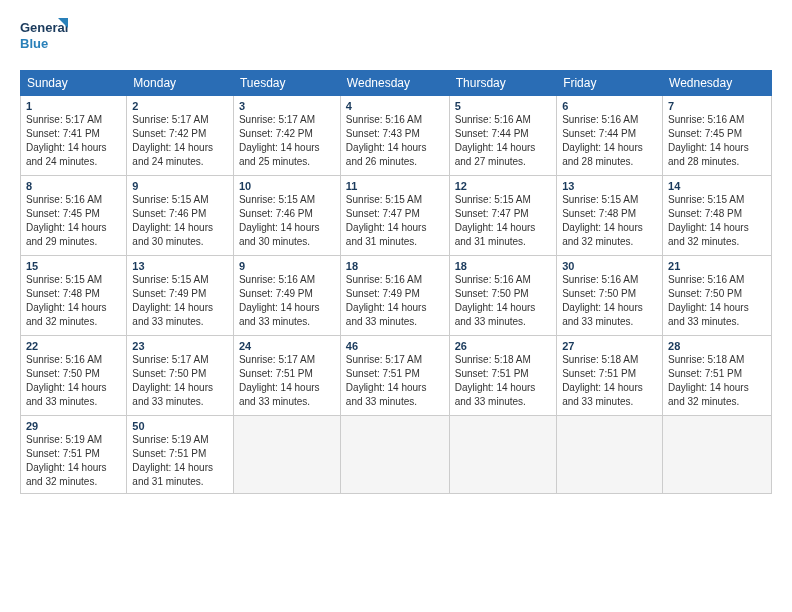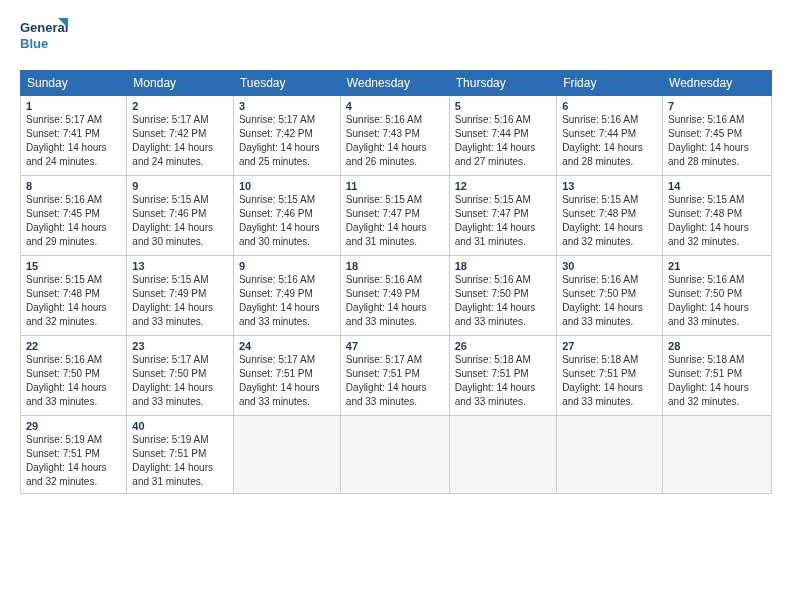--- a/index.html
+++ b/index.html
@@ -138,28 +138,28 @@
           <td><span class="day-num">9</span><span class="day-info">Sunrise: 5:16 AM<br>Sunset: 7:49 PM<br>Daylight: 14 hours<br>and 33 minutes.</span></td>
           <td><span class="day-num">18</span><span class="day-info">Sunrise: 5:16 AM<br>Sunset: 7:49 PM<br>Daylight: 14 hours<br>and 33 minutes.</span></td>
           <td><span class="day-num">18</span><span class="day-info">Sunrise: 5:16 AM<br>Sunset: 7:50 PM<br>Daylight: 14 hours<br>and 33 minutes.</span></td>
           <td><span class="day-num">30</span><span class="day-info">Sunrise: 5:16 AM<br>Sunset: 7:50 PM<br>Daylight: 14 hours<br>and 33 minutes.</span></td>
           <td><span class="day-num">21</span><span class="day-info">Sunrise: 5:16 AM<br>Sunset: 7:50 PM<br>Daylight: 14 hours<br>and 33 minutes.</span></td>
         </tr>
         <tr>
           <td><span class="day-num">22</span><span class="day-info">Sunrise: 5:16 AM<br>Sunset: 7:50 PM<br>Daylight: 14 hours<br>and 33 minutes.</span></td>
           <td><span class="day-num">23</span><span class="day-info">Sunrise: 5:17 AM<br>Sunset: 7:50 PM<br>Daylight: 14 hours<br>and 33 minutes.</span></td>
           <td><span class="day-num">24</span><span class="day-info">Sunrise: 5:17 AM<br>Sunset: 7:51 PM<br>Daylight: 14 hours<br>and 33 minutes.</span></td>
-          <td><span class="day-num">47</span><span class="day-info">Sunrise: 5:17 AM<br>Sunset: 7:51 PM<br>Daylight: 14 hours<br>and 33 minutes.</span></td>
+          <td><span class="day-num">46</span><span class="day-info">Sunrise: 5:17 AM<br>Sunset: 7:51 PM<br>Daylight: 14 hours<br>and 33 minutes.</span></td>
           <td><span class="day-num">26</span><span class="day-info">Sunrise: 5:18 AM<br>Sunset: 7:51 PM<br>Daylight: 14 hours<br>and 33 minutes.</span></td>
           <td><span class="day-num">27</span><span class="day-info">Sunrise: 5:18 AM<br>Sunset: 7:51 PM<br>Daylight: 14 hours<br>and 33 minutes.</span></td>
           <td><span class="day-num">28</span><span class="day-info">Sunrise: 5:18 AM<br>Sunset: 7:51 PM<br>Daylight: 14 hours<br>and 32 minutes.</span></td>
         </tr>
         <tr class="last-row">
           <td><span class="day-num">29</span><span class="day-info">Sunrise: 5:19 AM<br>Sunset: 7:51 PM<br>Daylight: 14 hours<br>and 32 minutes.</span></td>
-          <td><span class="day-num">40</span><span class="day-info">Sunrise: 5:19 AM<br>Sunset: 7:51 PM<br>Daylight: 14 hours<br>and 31 minutes.</span></td>
+          <td><span class="day-num">50</span><span class="day-info">Sunrise: 5:19 AM<br>Sunset: 7:51 PM<br>Daylight: 14 hours<br>and 31 minutes.</span></td>
           <td class="empty"></td>
           <td class="empty"></td>
           <td class="empty"></td>
           <td class="empty"></td>
           <td class="empty"></td>
         </tr>
       </tbody>
   </table>
 </div>
 

